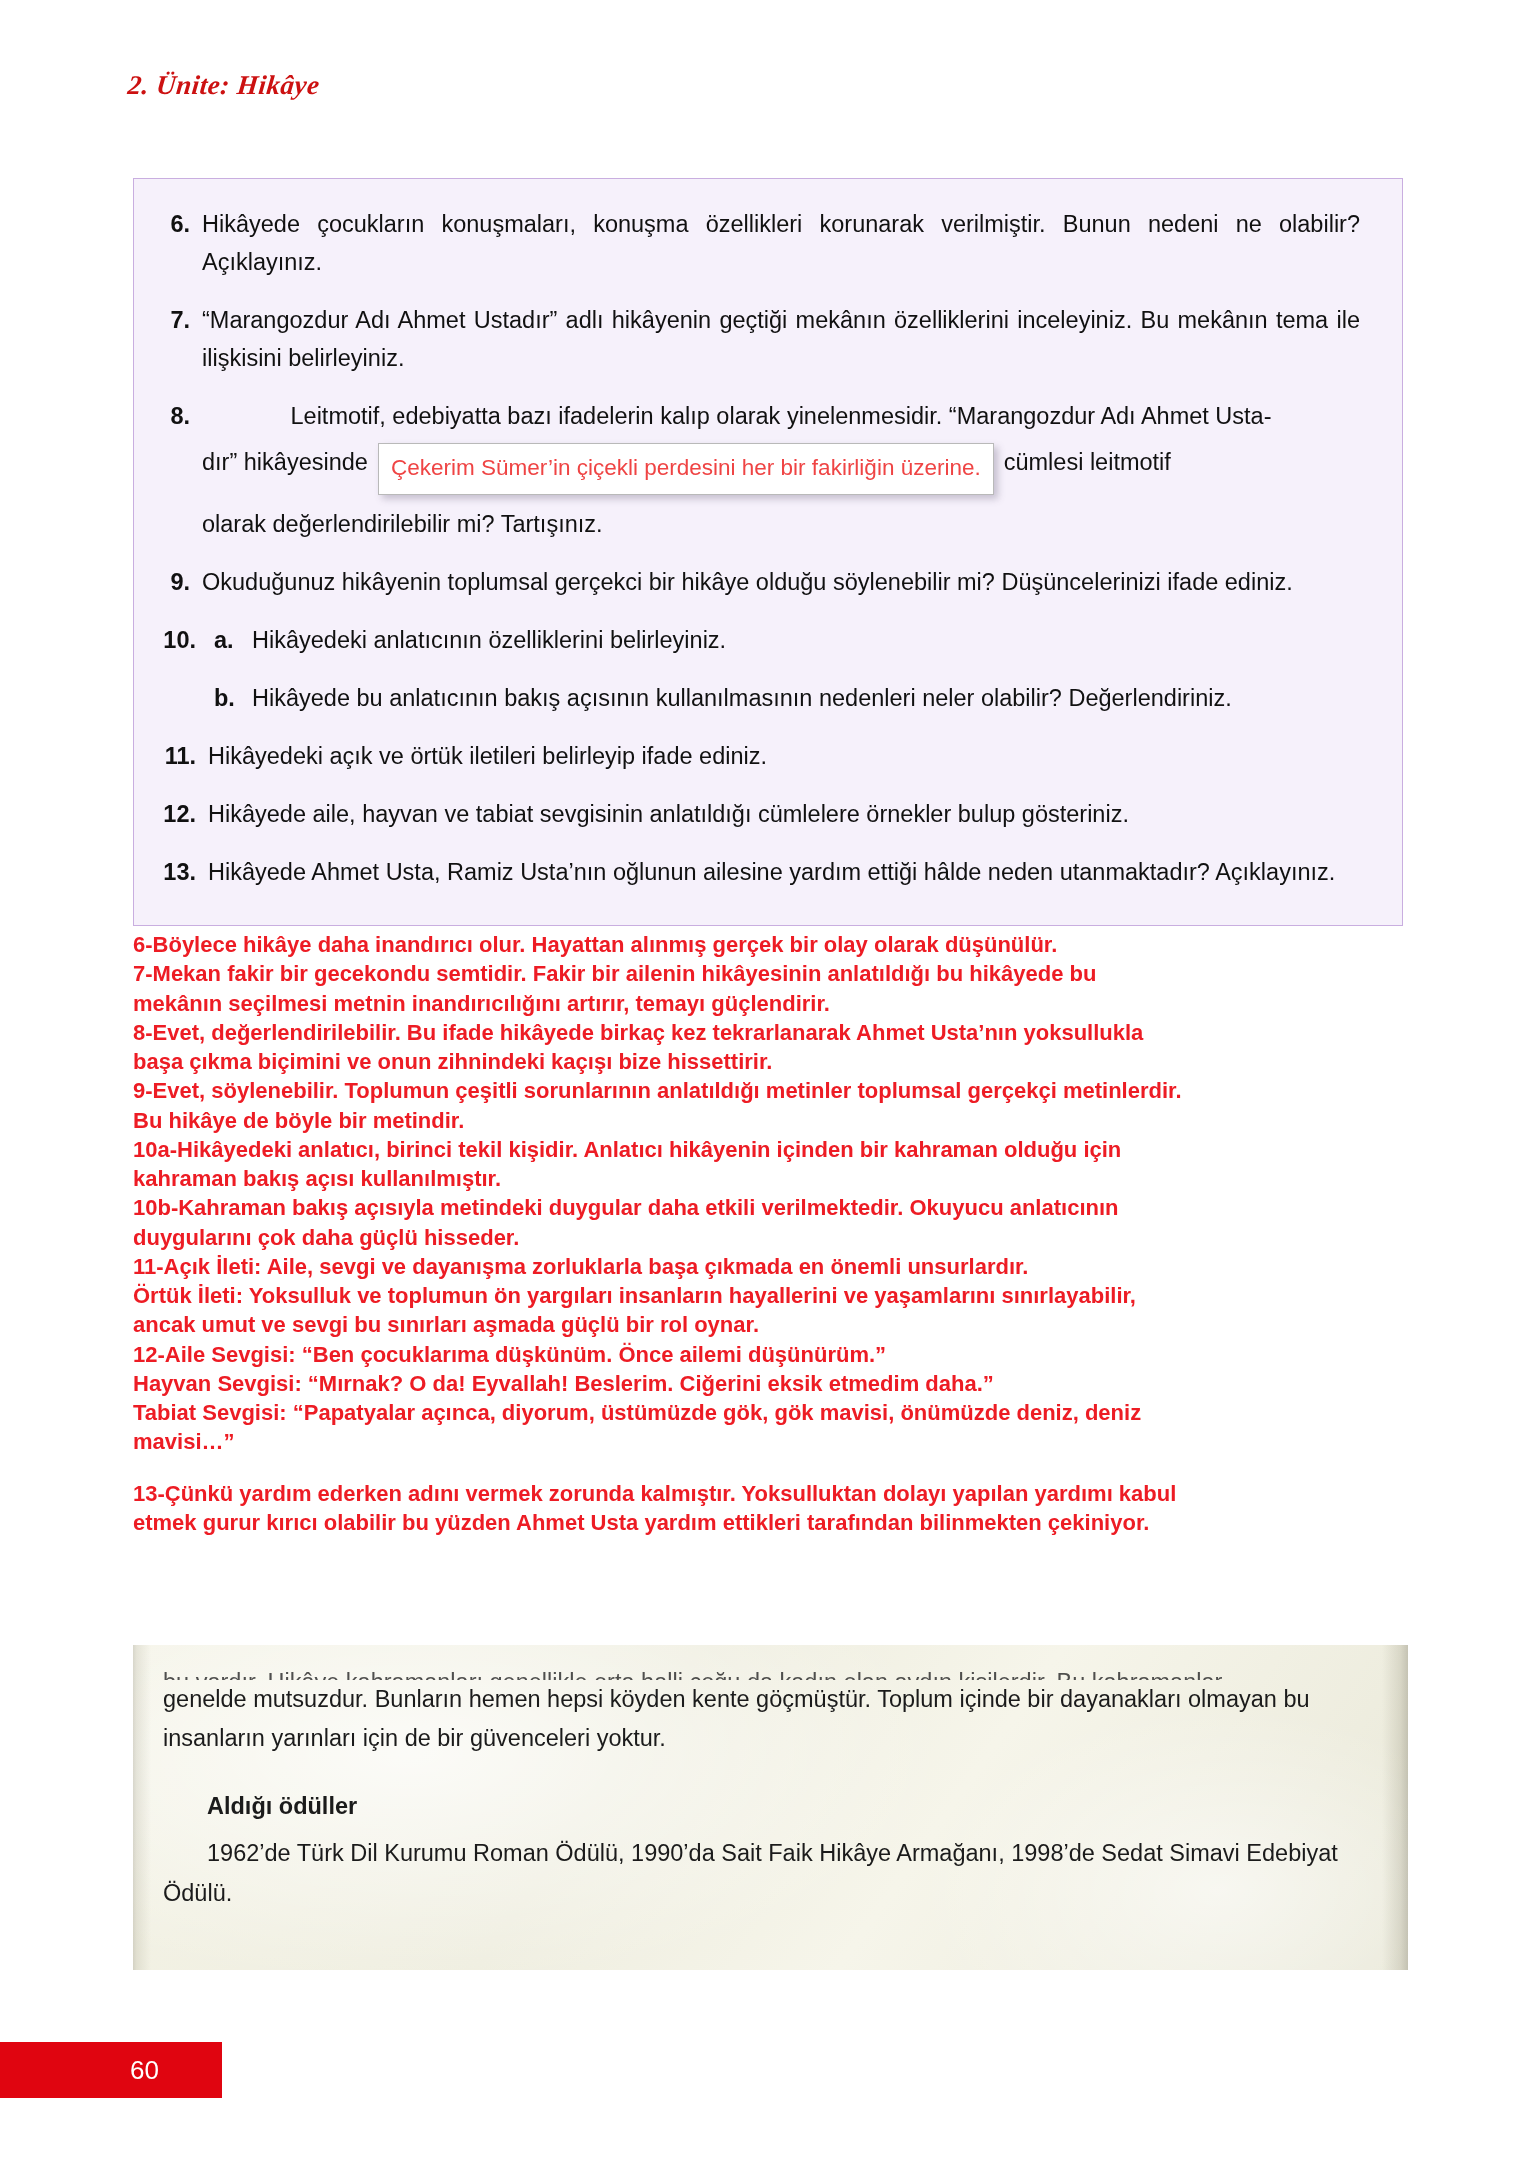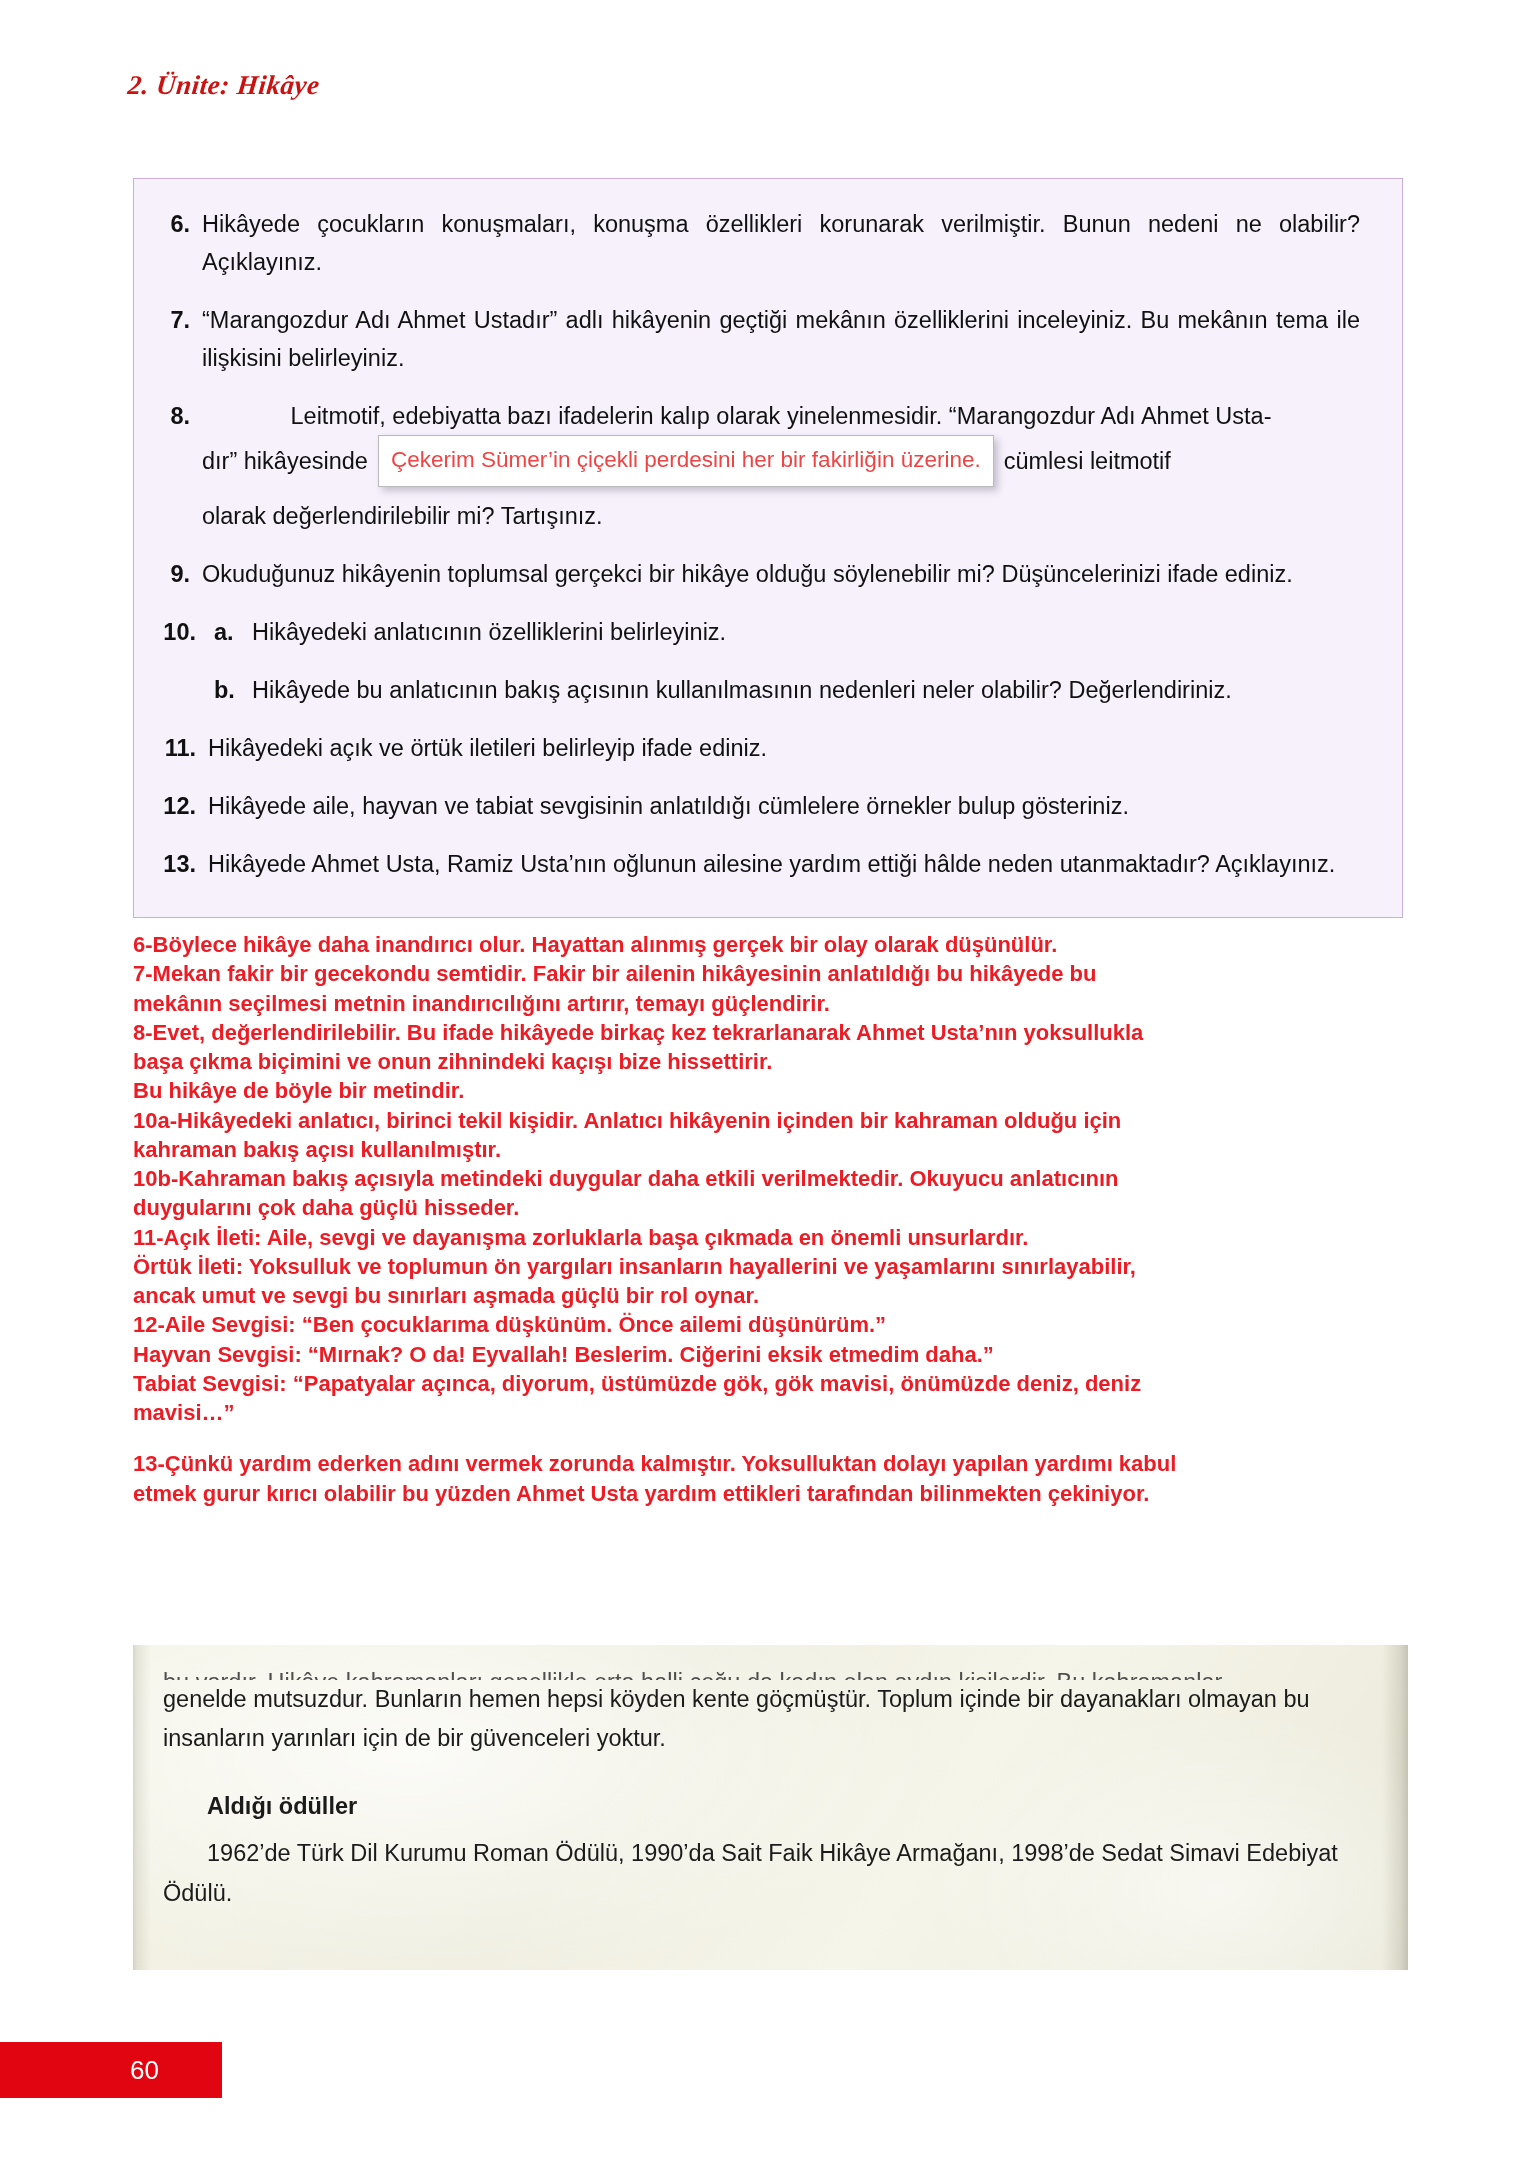--- a/index.html
+++ b/index.html
@@ -77,21 +77,21 @@
     color: #111;
     text-align: justify;
     text-justify: inter-word;
   }
   .q-text.nojust { text-align: left; }
 
   
   .q8-line1 { display: block; text-align: center; }
   .q8-line2 {
     display: flex;
-    align-items: center;
+    margin-top: 8px;
     flex-wrap: nowrap;
   }
   .q8-line3 { display: block; margin-top: 10px; }
 
   .callout-box {
     display: inline-block;
     background: #ffffff;
     border: 1px solid #b9b9b9;
     box-shadow: 4px 4px 7px rgba(90,80,110,0.30);
     padding: 6px 12px 7px 12px;
@@ -264,20 +264,21 @@
   </div>
 
 </div>
 
 <div class="answers">
   <p>6-Böylece hikâye daha inandırıcı olur. Hayattan alınmış gerçek bir olay olarak düşünülür.</p>
   <p>7-Mekan fakir bir gecekondu semtidir. Fakir bir ailenin hikâyesinin anlatıldığı bu hikâyede bu</p>
   <p>mekânın seçilmesi metnin inandırıcılığını artırır, temayı güçlendirir.</p>
   <p>8-Evet, değerlendirilebilir. Bu ifade hikâyede birkaç kez tekrarlanarak Ahmet Usta’nın yoksullukla</p>
   <p>başa çıkma biçimini ve onun zihnindeki kaçışı bize hissettirir.</p>
+  <p>9-Evet, söylenebilir. Toplumun çeşitli sorunlarının anlatıldığı metinler toplumsal gerçekçi metinlerdir.</p>
   <p>Bu hikâye de böyle bir metindir.</p>
   <p>10a-Hikâyedeki anlatıcı, birinci tekil kişidir. Anlatıcı hikâyenin içinden bir kahraman olduğu için</p>
   <p>kahraman bakış açısı kullanılmıştır.</p>
   <p>10b-Kahraman bakış açısıyla metindeki duygular daha etkili verilmektedir. Okuyucu anlatıcının</p>
   <p>duygularını çok daha güçlü hisseder.</p>
   <p>11-Açık İleti: Aile, sevgi ve dayanışma zorluklarla başa çıkmada en önemli unsurlardır.</p>
   <p>Örtük İleti: Yoksulluk ve toplumun ön yargıları insanların hayallerini ve yaşamlarını sınırlayabilir,</p>
   <p>ancak umut ve sevgi bu sınırları aşmada güçlü bir rol oynar.</p>
   <p>12-Aile Sevgisi: “Ben çocuklarıma düşkünüm. Önce ailemi düşünürüm.”</p>
   <p>Hayvan Sevgisi: “Mırnak? O da! Eyvallah! Beslerim. Ciğerini eksik etmedim daha.”</p>

